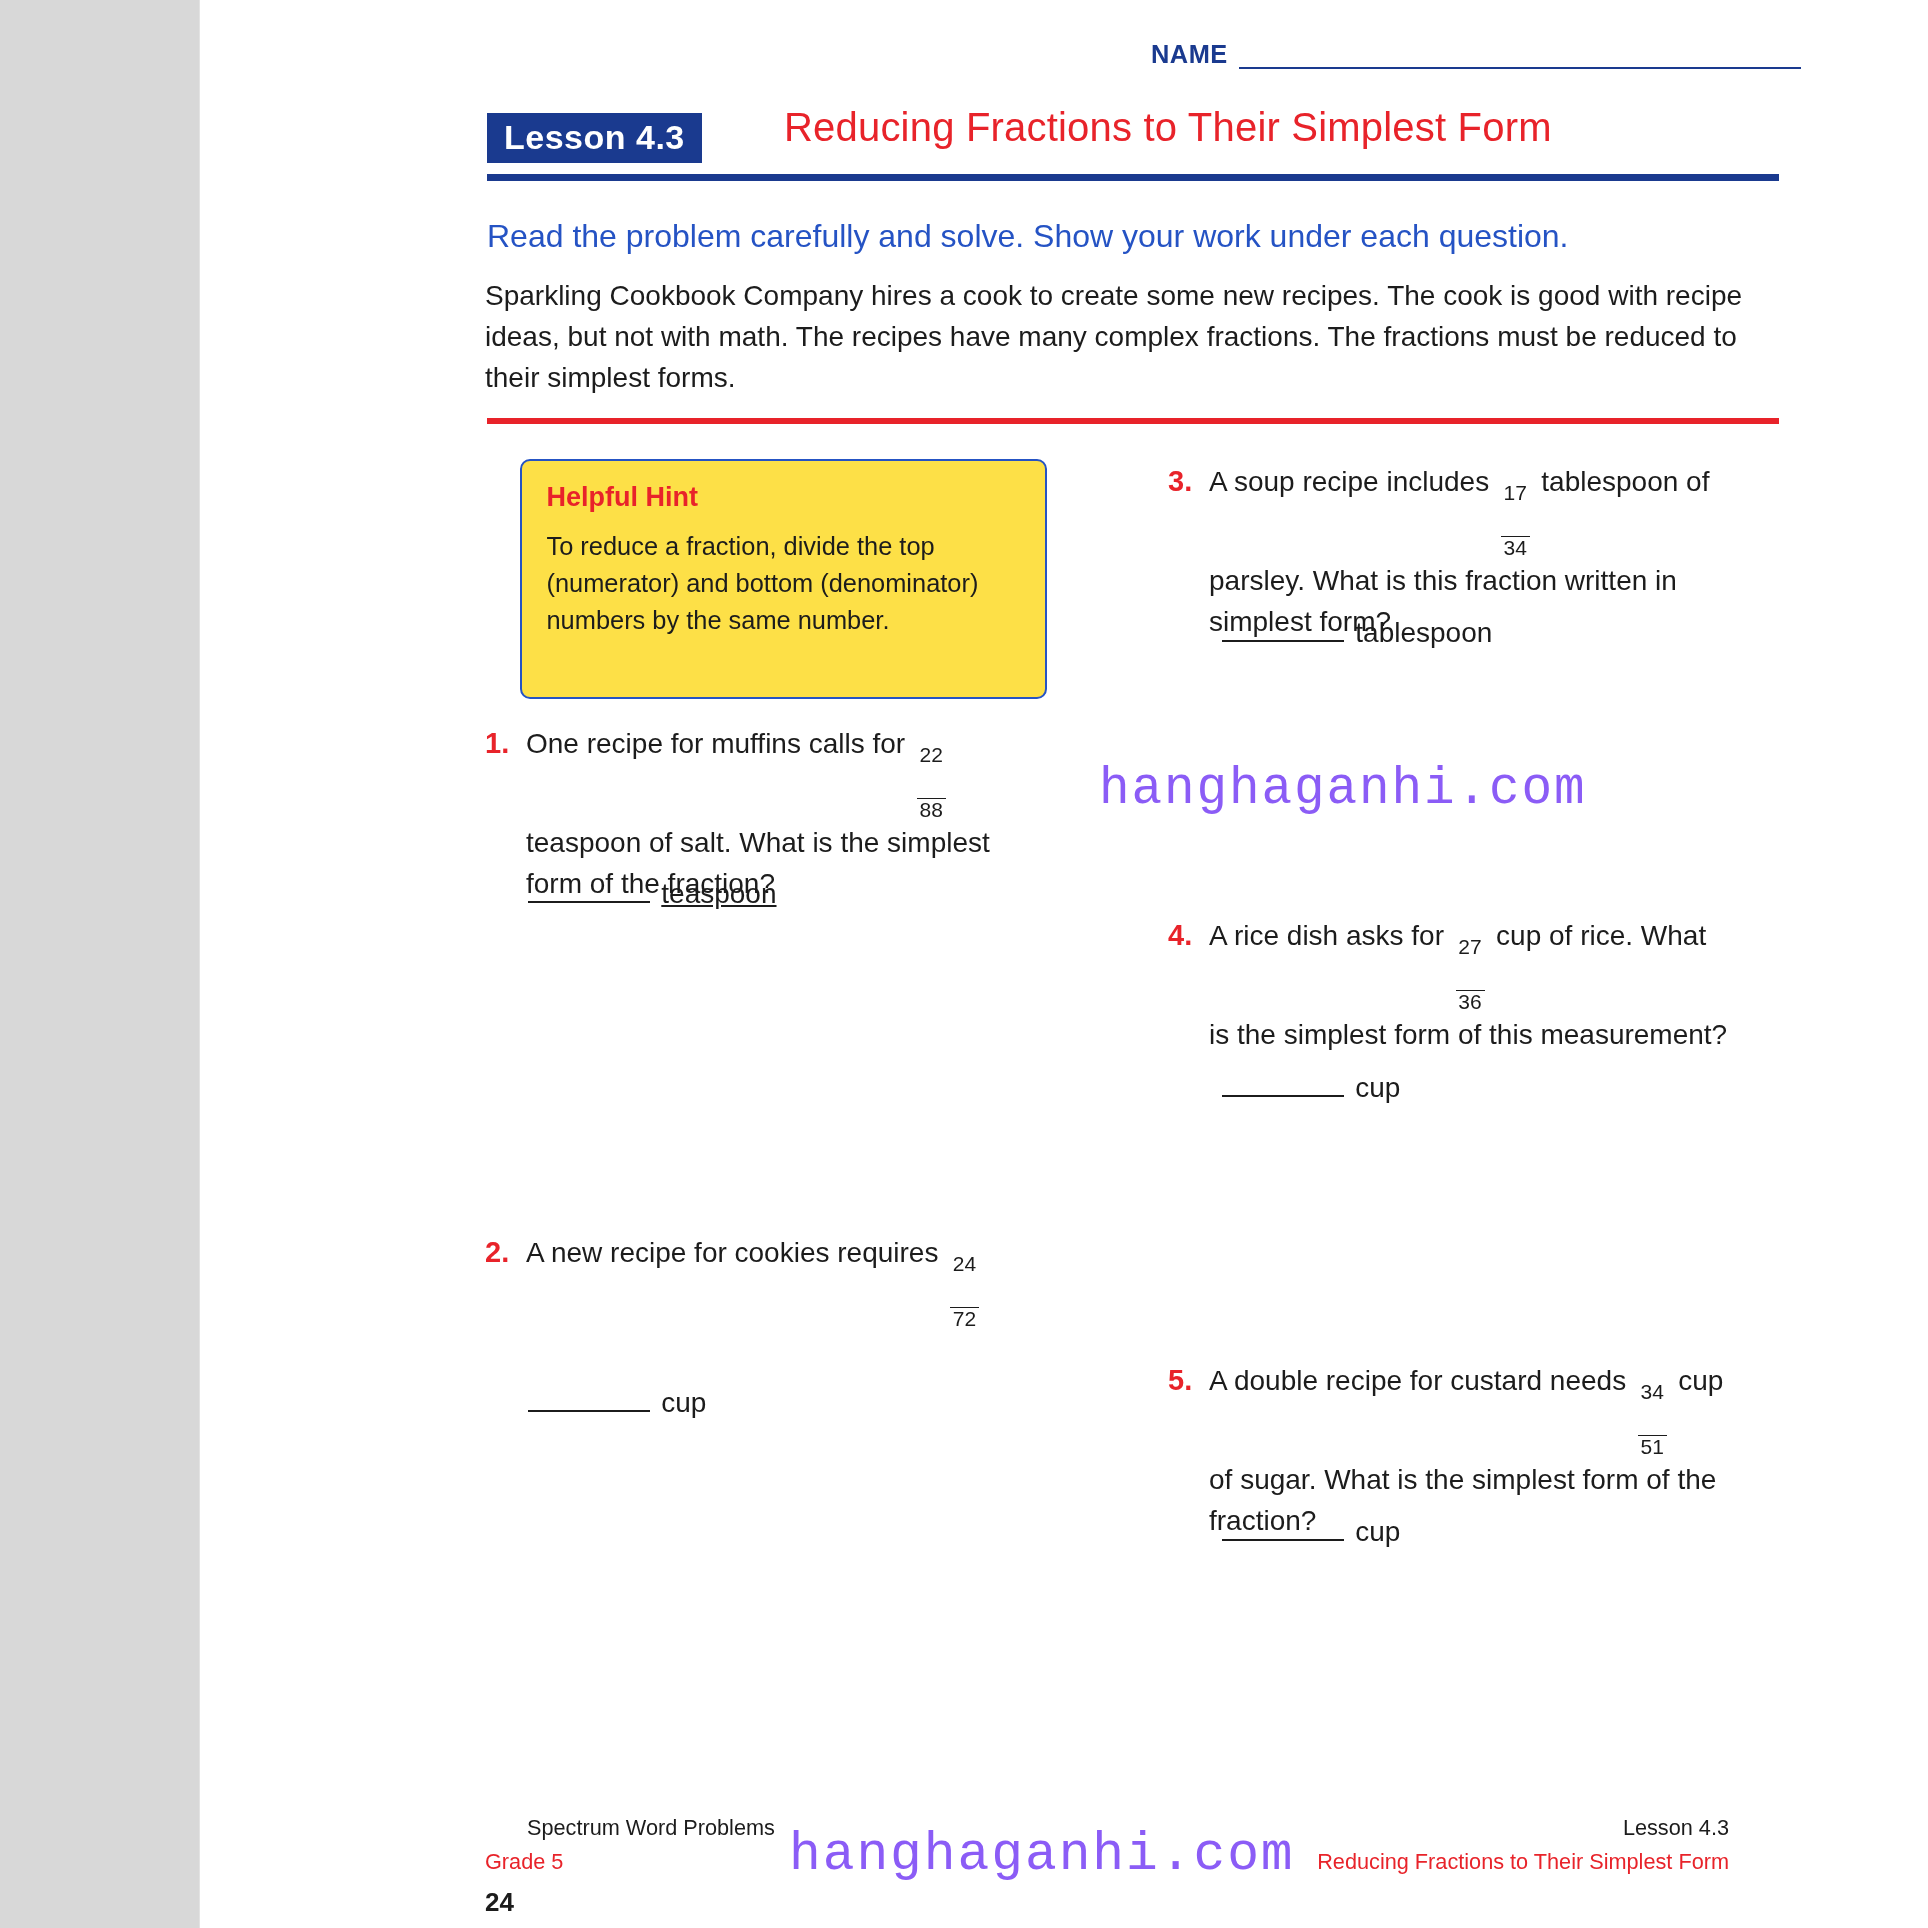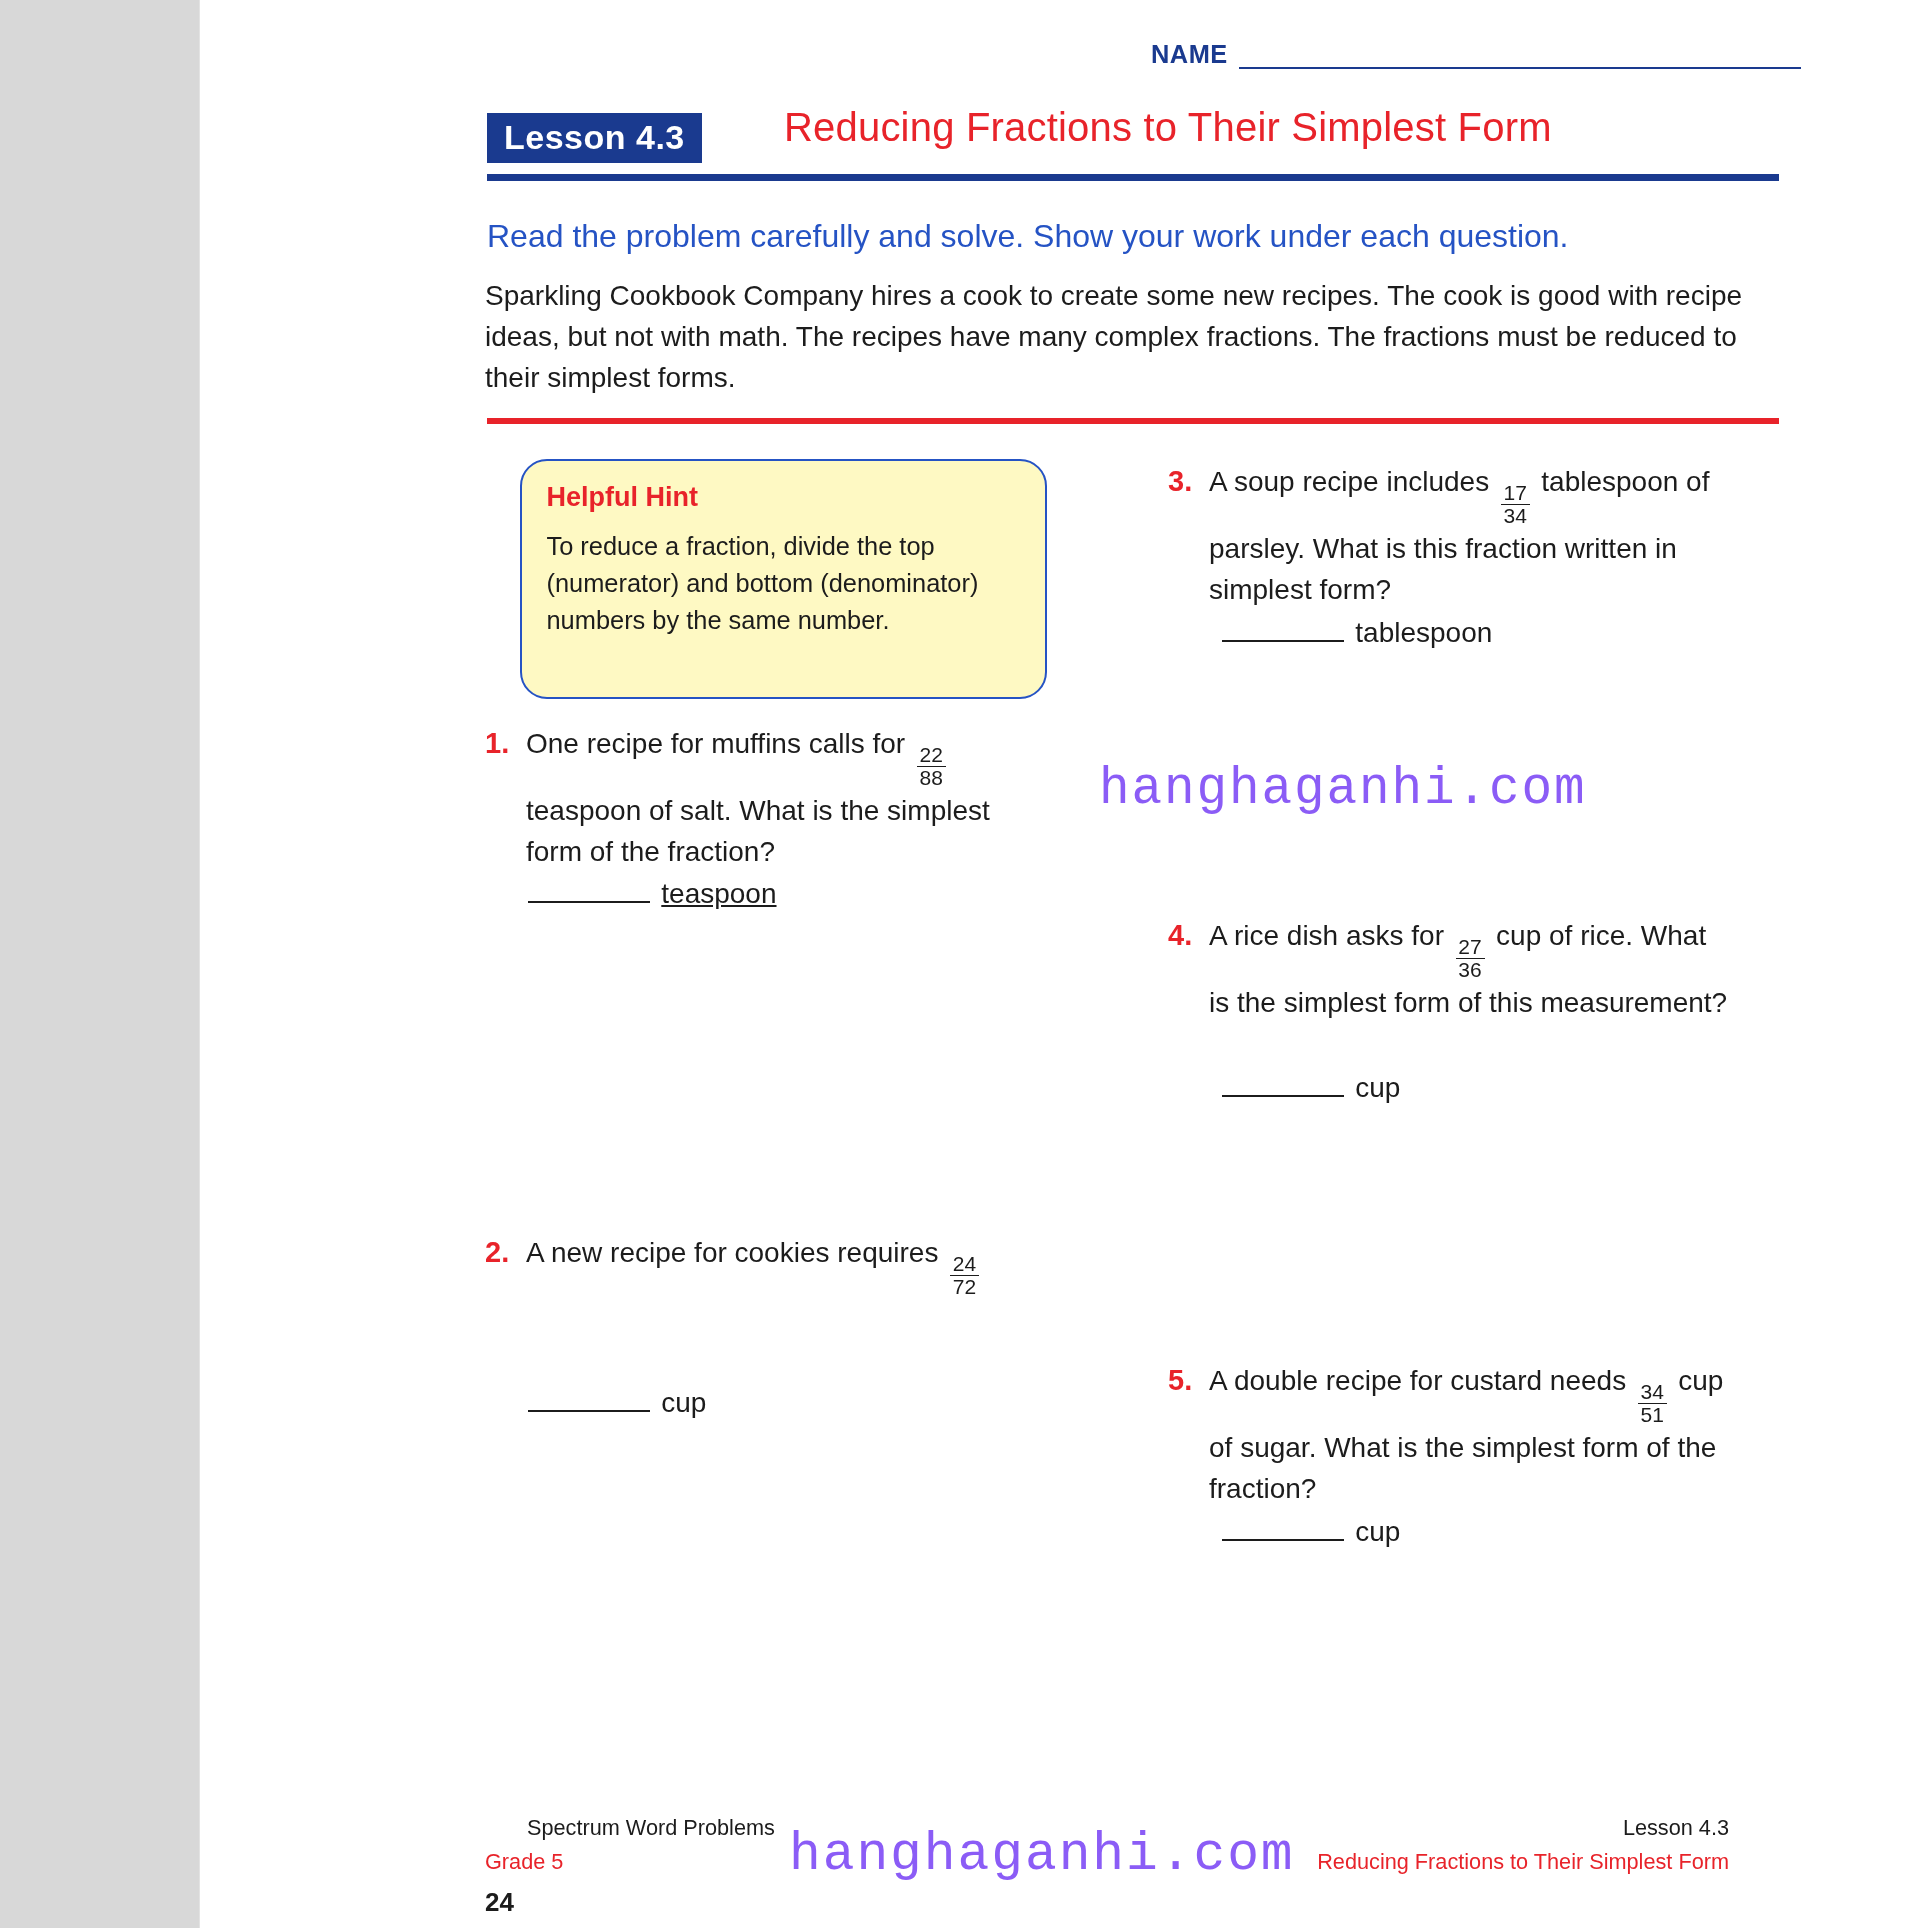--- a/index.html
+++ b/index.html
@@ -107,23 +107,23 @@
     background: #e8232a;
   }
 
   
   .hint-box {
     position: absolute;
     left: 320px;
     top: 459px;
     width: 527px;
     height: 240px;
-    background: #fef9c3;
+    background: #fde047;
     border: 2.8px solid #2553c4;
-    border-radius: 27px;
+    border-radius: 10px;
     box-sizing: border-box;
     padding: 21px 24.5px;
   }
   .hint-title {
     color: #e8232a;
     font-weight: bold;
     font-size: 27px;
     margin-bottom: 15px;
   }
   .hint-body {
@@ -167,20 +167,21 @@
 
   
   .frac {
     display: inline-flex;
     flex-direction: column;
     align-items: center;
     vertical-align: -0.45em;
     font-size: 21px;
     line-height: 1.05;
     margin: 0 3.8px;
+    gap: 32px;
   }
   .frac .num { padding: 0 2.8px; }
   .frac .den { padding: 0 2.8px; border-top: 1.9px solid #1c1c1c; }
 
   
   .footer-left {
     position: absolute;
     left: 285px;
     top: 1811px;
     font-size: 21.7px;

